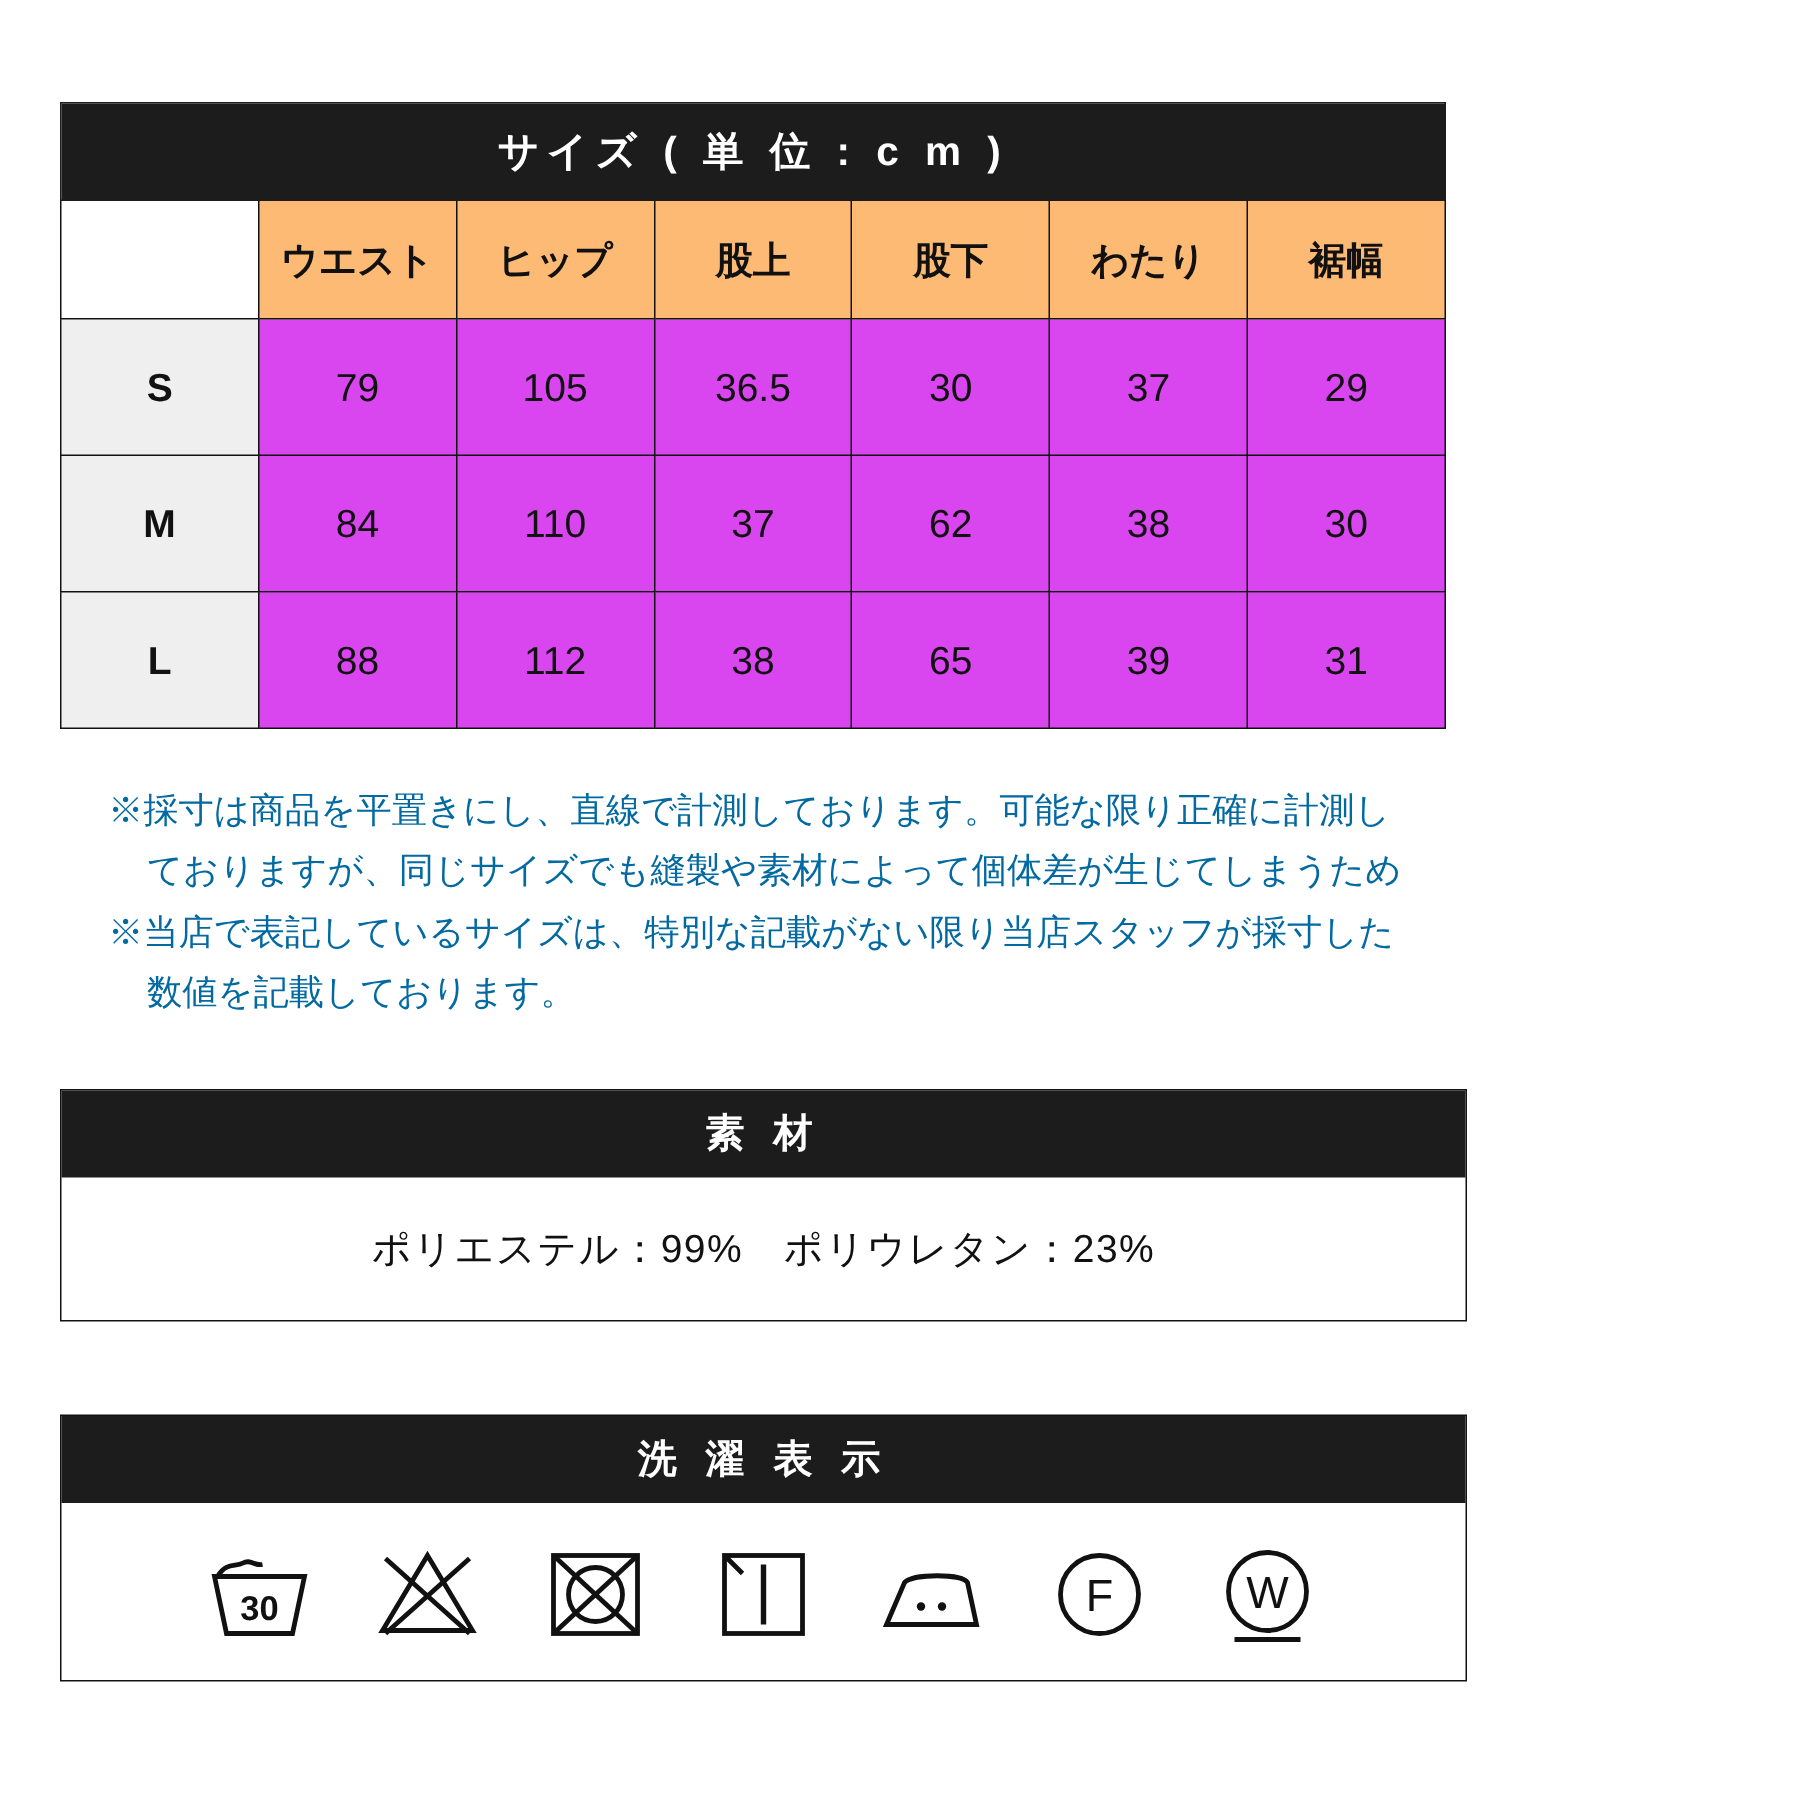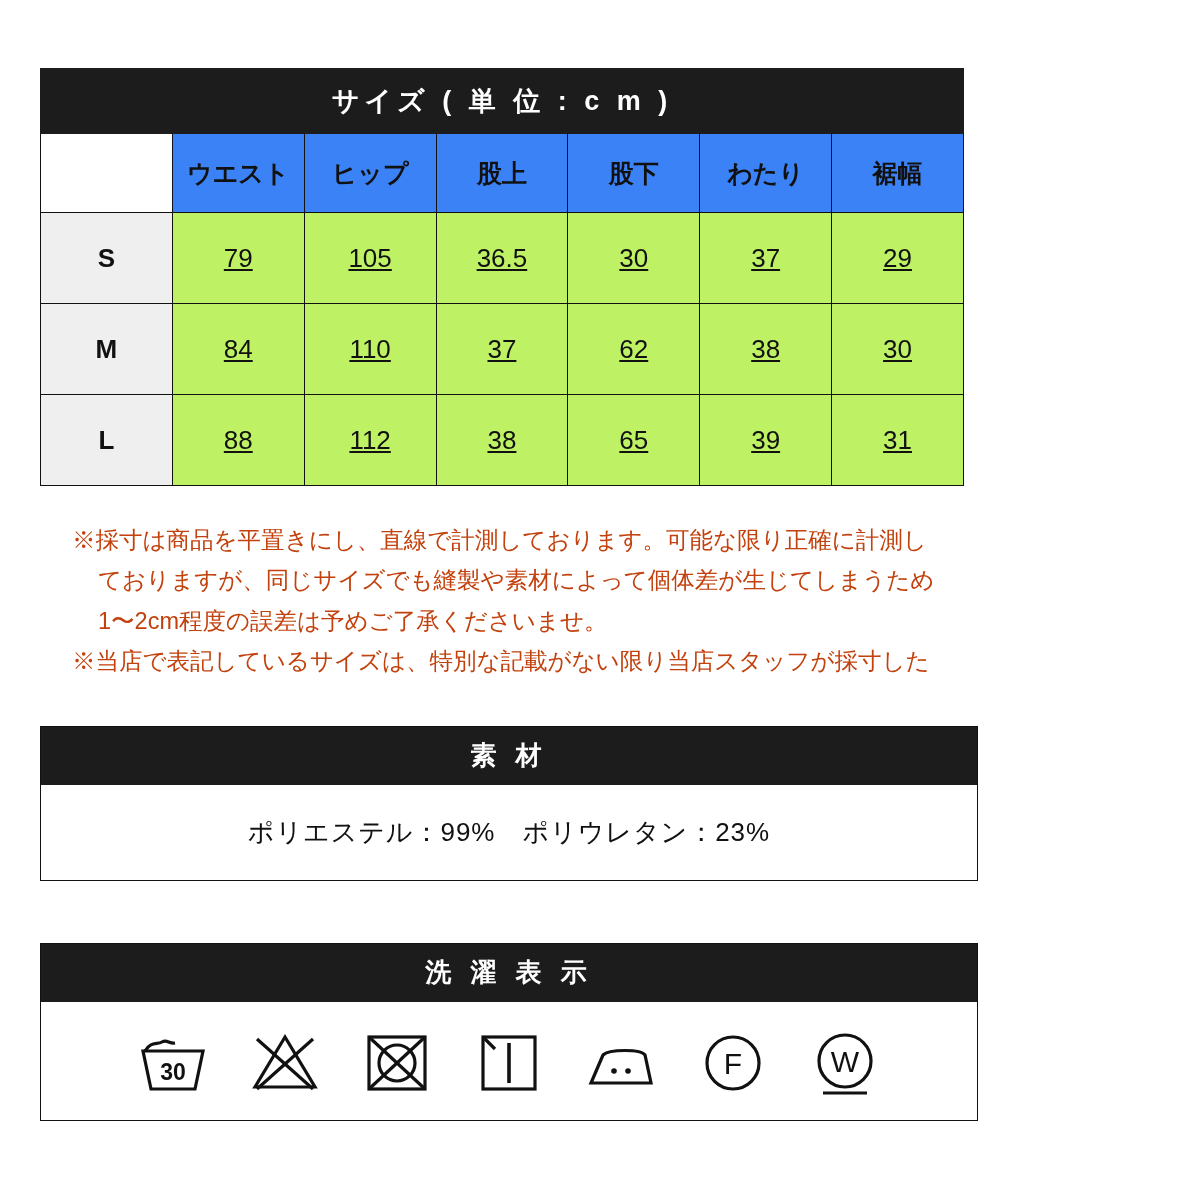--- a/index.html
+++ b/index.html
@@ -40,50 +40,49 @@
   .size-title {
     background: #1c1c1c;
     color: #ffffff;
     font-size: 27px;
     letter-spacing: 5px;
     font-weight: bold;
     height: 62px;
     border: 1px solid #1c1c1c !important;
   }
   .head-row th {
-    background: #3b82f6;
+    background: #fdba74;
     font-size: 25px;
     font-weight: bold;
     height: 76px;
   }
   .head-row th.corner {
     background: #ffffff;
     width: 96px;
   }
   .body-row th.rowlabel {
     background: #efefef;
     font-size: 26px;
     font-weight: bold;
     width: 96px;
     height: 88px;
   }
   .body-row td {
     font-size: 26px;
     height: 88px;
-    background: #bef264;
-    text-decoration: underline;
+    background: #d946ef;
   }
 
   
   .notes {
     margin-top: 34px;
     padding-left: 32px;
     font-size: 23.5px;
     line-height: 1.72;
-    color: #c2410c;
+    color: #0369a1;
   }
   .note-line {
     white-space: pre;
   }
   .note-indent {
     padding-left: 26px;
     white-space: pre;
   }
 
   
@@ -179,22 +178,22 @@
         <td>39</td>
         <td>31</td>
       </tr>
     </tbody>
       </table>
   </div>
 
   <div class="notes">
     <div class="note-line">※採寸は商品を平置きにし、直線で計測しております。可能な限り正確に計測し</div>
     <div class="note-indent">ておりますが、同じサイズでも縫製や素材によって個体差が生じてしまうため</div>
-    <div class="note-indent">1〜2cm程度の誤差は予めご了承くださいませ。</div>
     <div class="note-line">※当店で表記しているサイズは、特別な記載がない限り当店スタッフが採寸した</div>
+    <div class="note-indent">数値を記載しております。</div>
   </div>
 
   <div class="panel material-block">
     <div class="panel-head">素 材</div>
     <div class="panel-body material-body">ポリエステル：99%　ポリウレタン：23%</div>
   </div>
 
   <div class="panel care-block">
     <div class="panel-head">洗 濯 表 示</div>
     <div class="panel-body care-body">

